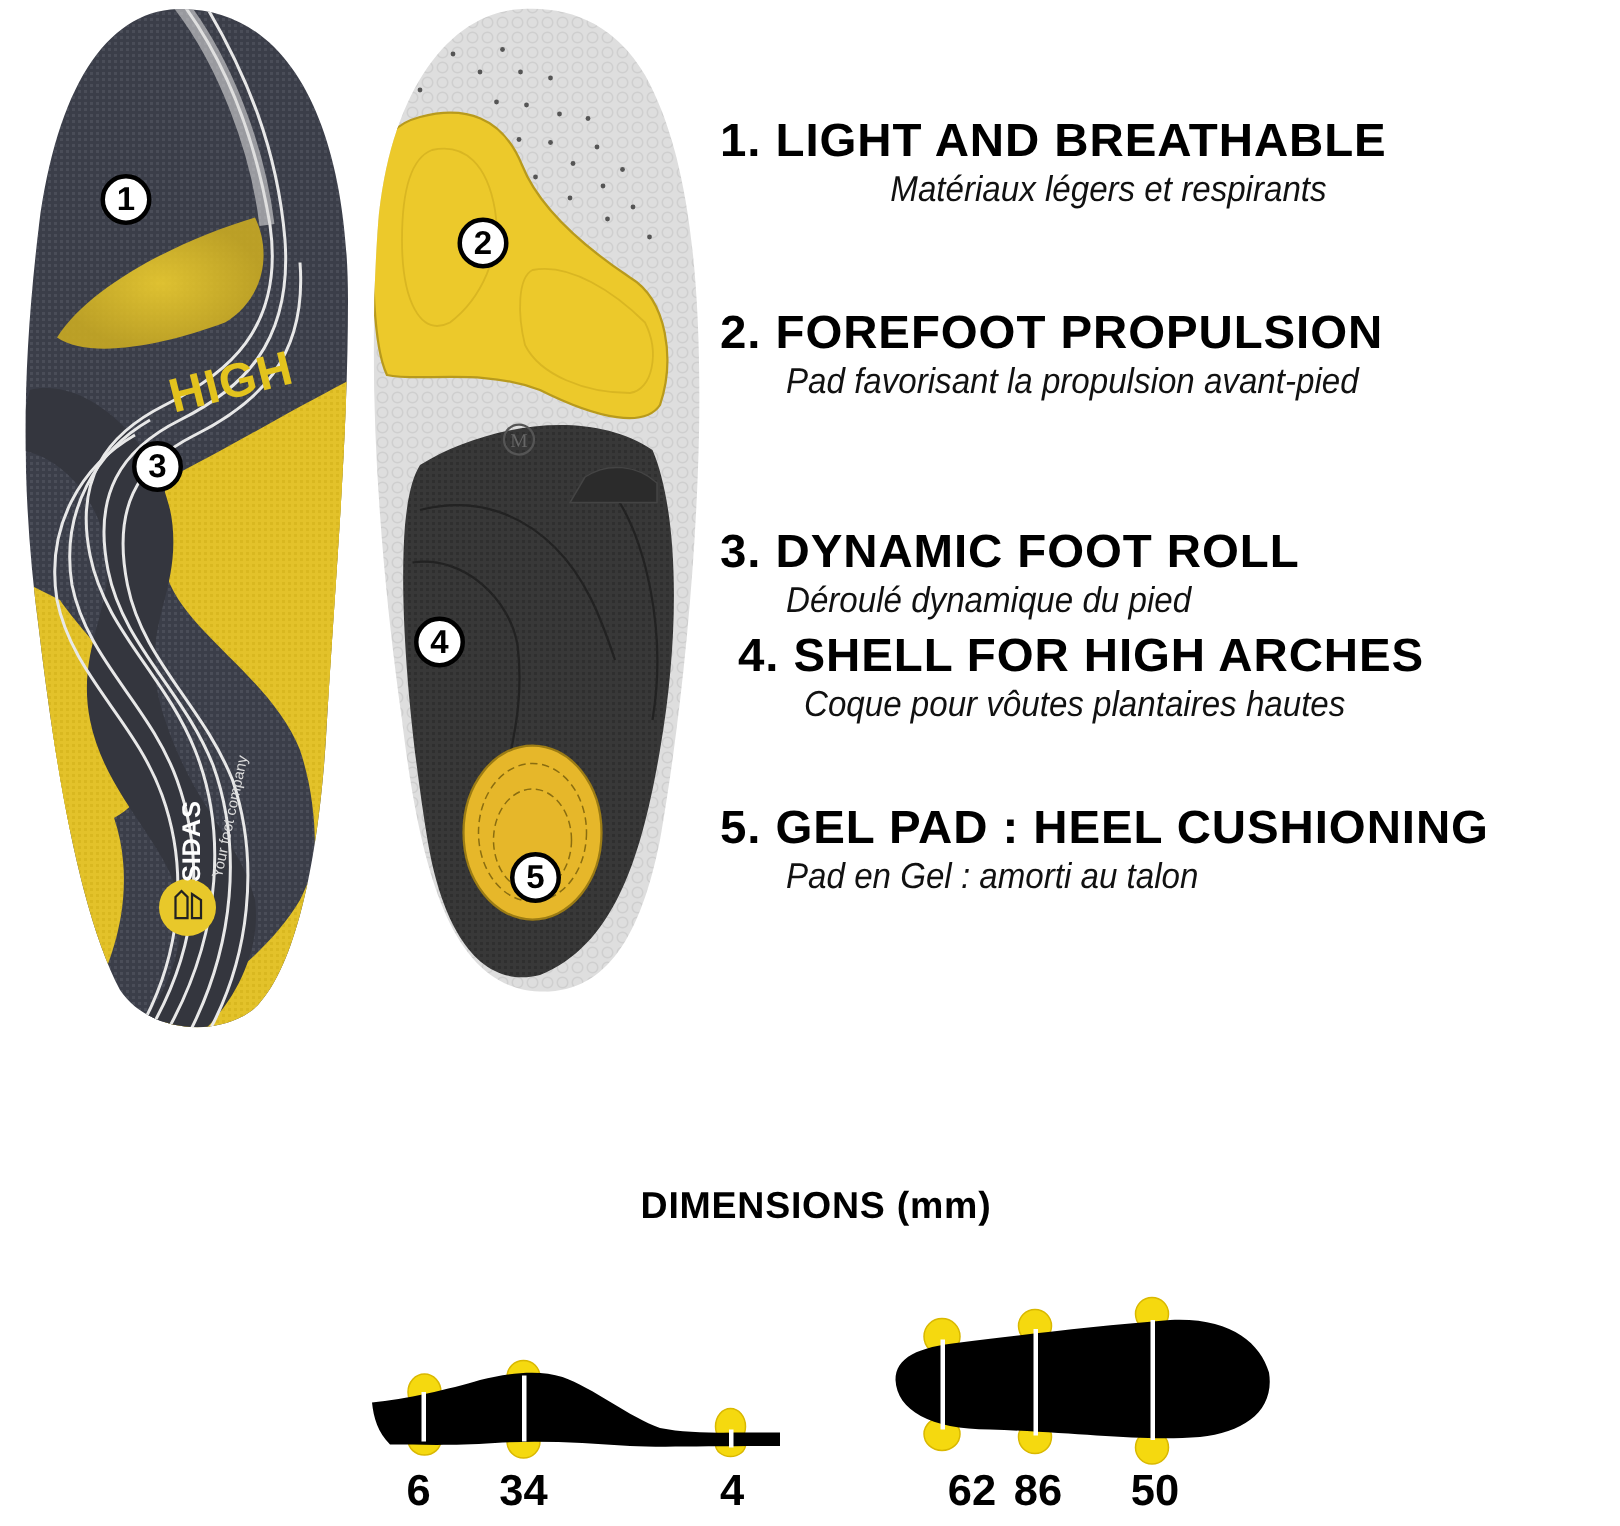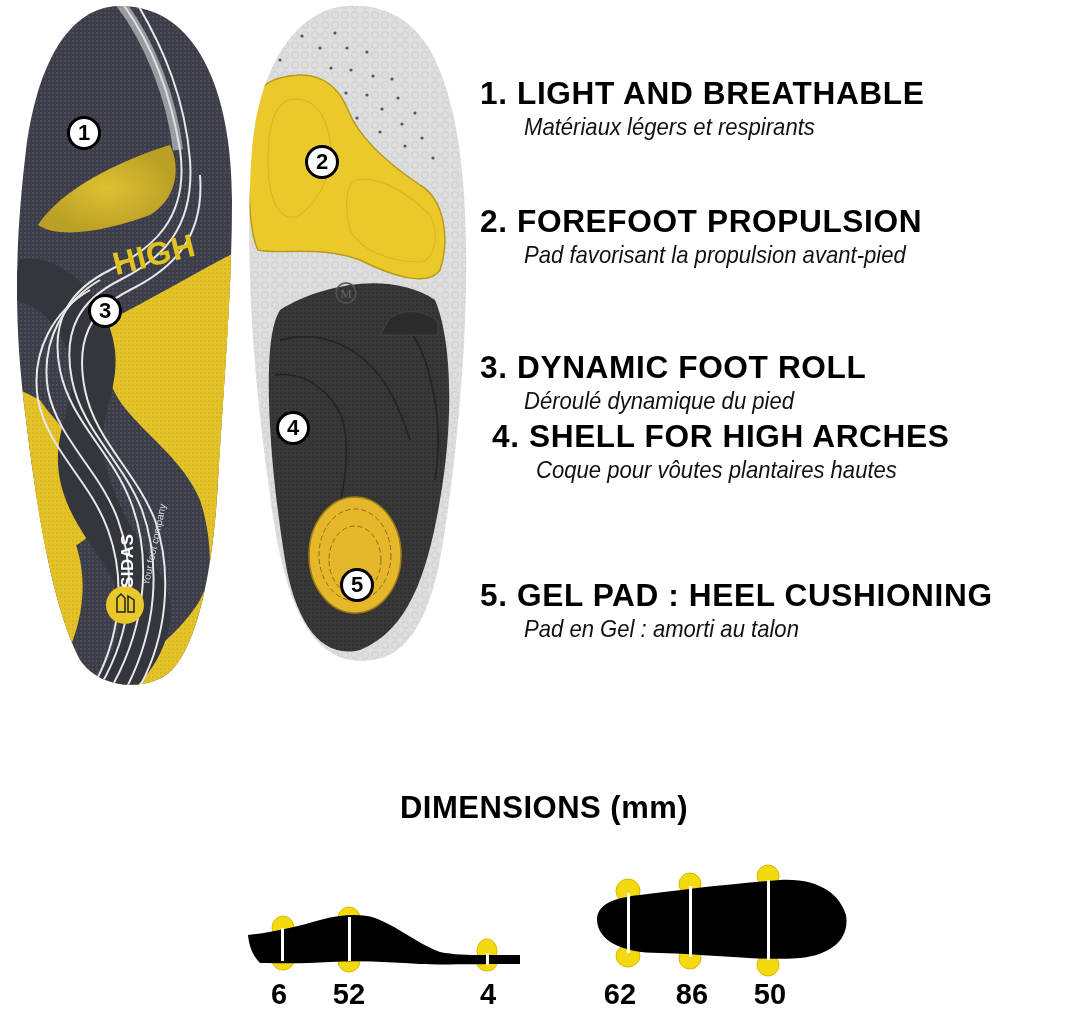--- a/index.html
+++ b/index.html
@@ -44,21 +44,21 @@
       color: #111;
       transform: scaleX(0.92);
       transform-origin: left center;
     }
 
     .dims-title {
       position: absolute; left: 0; width: 1080px; top: 790px;
       text-align: center;
       font-family: "Liberation Sans", sans-serif;
       font-weight: 700;
-      font-size: 31px;
+      font-size: 25px;
       letter-spacing: 0.5px;
       color: #000;
       padding-left: 8px;
     }
     .dim-label {
       position: absolute;
       top: 978px;
       font-family: "Liberation Sans", sans-serif;
       font-weight: 700;
       font-size: 29px;
@@ -212,37 +212,37 @@
       <ellipse cx="115" cy="555" rx="36" ry="46" fill="none" stroke="#8a6d10" stroke-width="1" stroke-dasharray="5,3"></ellipse>
       <ellipse cx="115" cy="560" rx="26" ry="34" fill="none" stroke="#8a6d10" stroke-width="1" stroke-dasharray="5,3"></ellipse>
     </g>
   </svg>
   <div class="marker" style="left:65px;top:145px;">2</div>
   <div class="marker" style="left:36px;top:411px;">4</div>
   <div class="marker" style="left:100px;top:568px;">5</div>
 </div>
 
 <div class="features">
-  <div class="feature" style="top:4px;">
+  <div class="feature" style="top:4px;text-align:right;">
     <div class="feature-title">1. LIGHT AND BREATHABLE</div>
     <div class="feature-sub">Matériaux légers et respirants</div>
   </div>
   <div class="feature" style="top:132px;">
     <div class="feature-title">2. FOREFOOT PROPULSION</div>
     <div class="feature-sub">Pad favorisant la propulsion avant-pied</div>
   </div>
   <div class="feature" style="top:232px;margin-top:46px;">
     <div class="feature-title">3. DYNAMIC FOOT ROLL</div>
     <div class="feature-sub">Déroulé dynamique du pied</div>
   </div>
   <div class="feature" style="top:347px;margin-left:12px;">
     <div class="feature-title">4. SHELL FOR HIGH ARCHES</div>
     <div class="feature-sub">Coque pour vôutes plantaires hautes</div>
   </div>
-  <div class="feature" style="top:462px;margin-top:44px;">
+  <div class="feature" style="top:462px;">
     <div class="feature-title">5. GEL PAD : HEEL CUSHIONING</div>
     <div class="feature-sub">Pad en Gel : amorti au talon</div>
   </div>
 </div>
 
 <div class="dims-title">DIMENSIONS (mm)</div>
 
 <svg class="dims-svg" width="1080" height="130" viewBox="0 850 1080 130">
 
   <g>
@@ -266,17 +266,17 @@
     <ellipse cx="768" cy="876" rx="11" ry="11" fill="#f5d90f" stroke="#d9b800" stroke-width="1"></ellipse>
     <ellipse cx="768" cy="965" rx="11" ry="11" fill="#f5d90f" stroke="#d9b800" stroke-width="1"></ellipse>
     <path d="M640,895 C680,890 730,884 780,880 C820,878 840,895 846,915 C850,940 830,955 800,958 C760,961 720,955 660,953 C620,953 598,940 597,920 C597,905 612,898 640,895 Z" fill="#000"></path>
     <rect x="627" y="893" width="3" height="60" fill="#fff"></rect>
     <rect x="689" y="886" width="3" height="71" fill="#fff"></rect>
     <rect x="767" y="880" width="3" height="80" fill="#fff"></rect>
   </g>
 </svg>
 
 <div class="dim-label" style="left:279px;">6</div>
-<div class="dim-label" style="left:349px;">52</div>
+<div class="dim-label" style="left:349px;">34</div>
 <div class="dim-label" style="left:488px;">4</div>
-<div class="dim-label" style="left:620px;">62</div>
+<div class="dim-label" style="left:648px;">62</div>
 <div class="dim-label" style="left:692px;">86</div>
 <div class="dim-label" style="left:770px;">50</div>
 
 </body></html>

